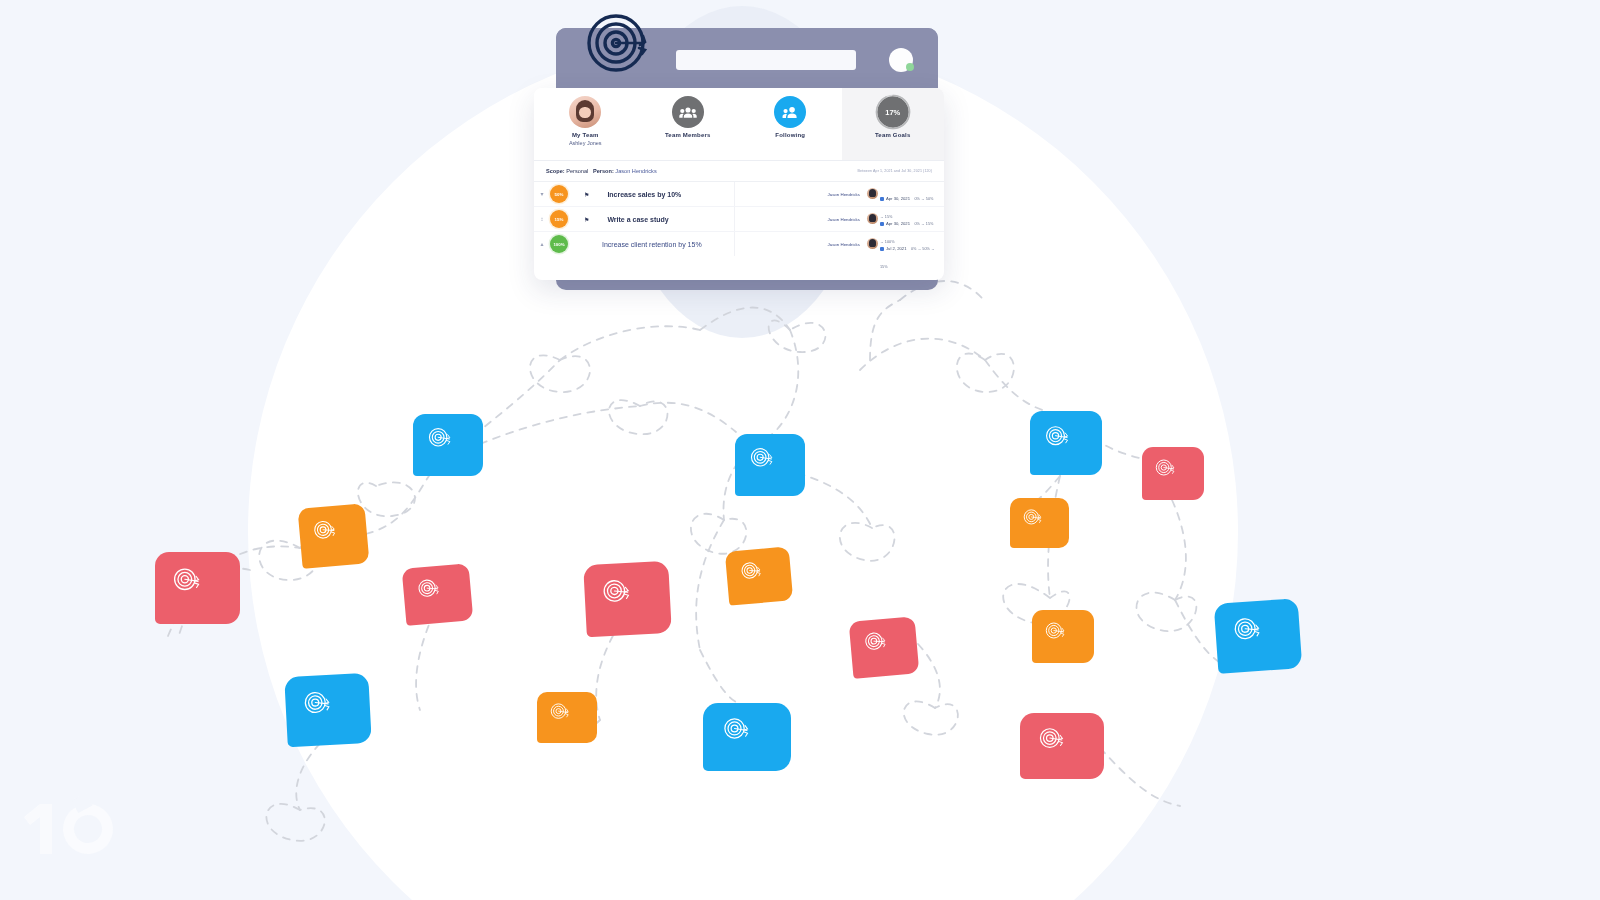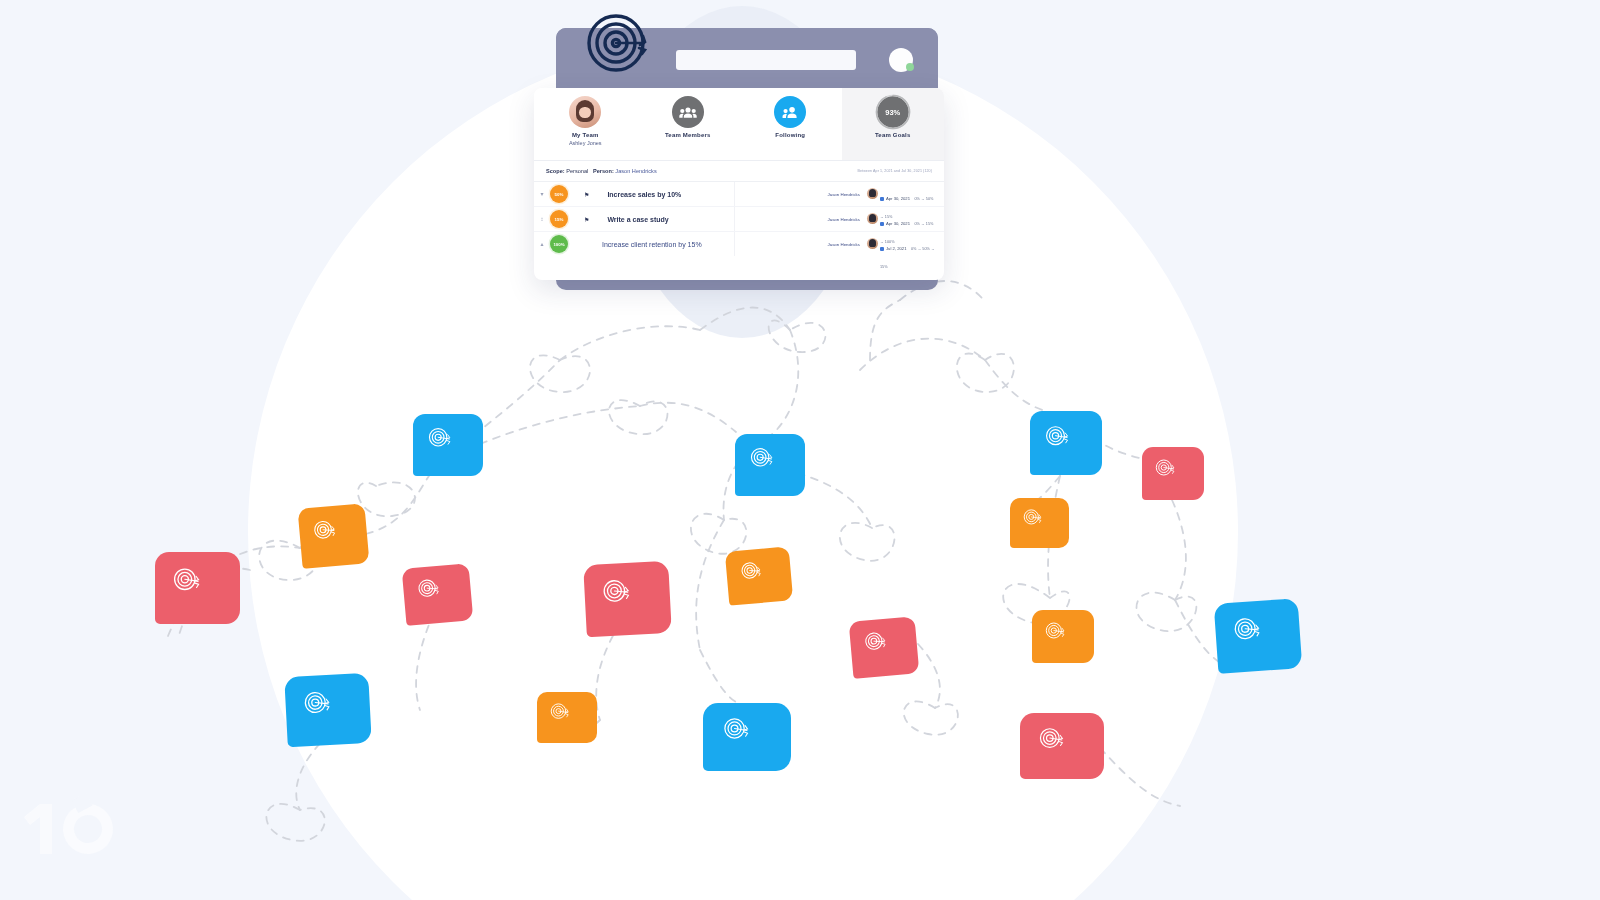--- a/index.html
+++ b/index.html
@@ -238,21 +238,21 @@
         </div>
         <div class="tab-label">Following</div>
       </div>
 
       <div class="tab active-bg">
         <div class="tab-icon ring">
           <svg class="ring-arc" viewBox="0 0 38 38" fill="none">
             <circle cx="19" cy="19" r="16.5" stroke="#d6d7d9" stroke-width="1.6"></circle>
             <circle cx="19" cy="19" r="16.5" stroke="#b7b8ba" stroke-width="1.6" stroke-linecap="round" stroke-dasharray="96 104" transform="rotate(-90 19 19)"></circle>
           </svg>
-          <span class="pct">93%</span>
+          <span class="pct">17%</span>
         </div>
         <div class="tab-label">Team Goals</div>
       </div>
     </div>
 
     <div class="scopebar">
       <span class="scope-txt">
         <b>Scope:</b>
         <span>Personal</span>
         &nbsp;

